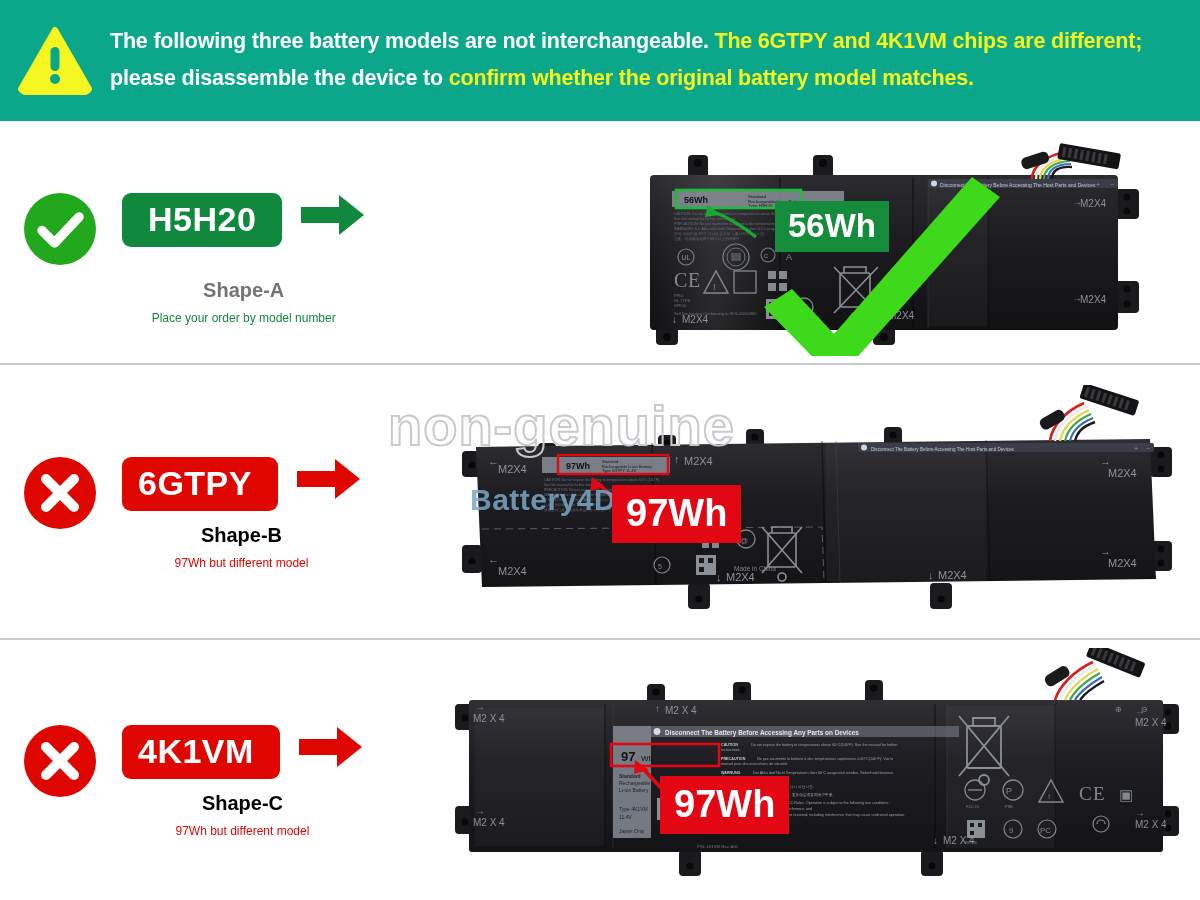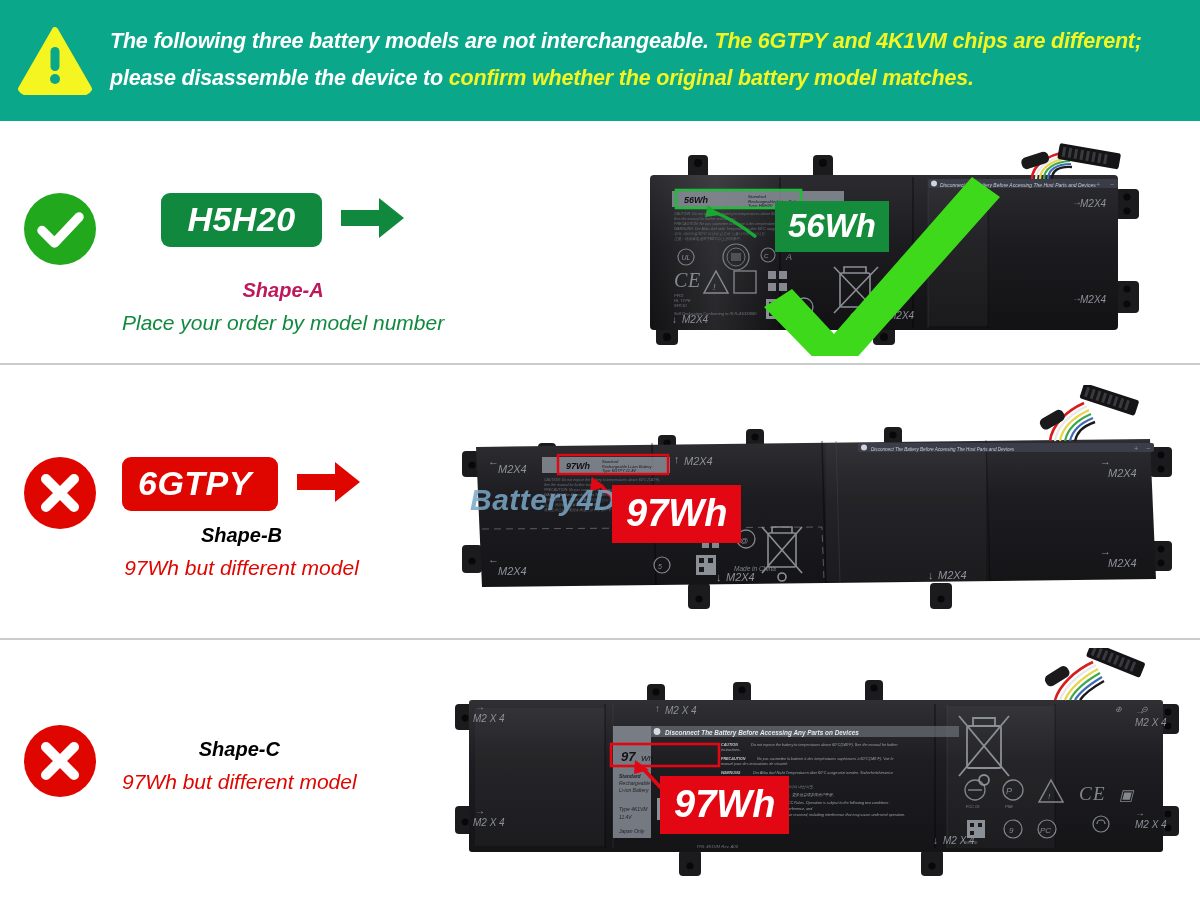--- a/index.html
+++ b/index.html
@@ -3,21 +3,21 @@
 <meta charset="utf-8">
 <style>
   html,body{margin:0;padding:0;}
   body{
     width:1200px;height:900px;
     background:#ffffff;
     font-family:"Liberation Sans","DejaVu Sans",sans-serif;
     overflow:hidden;
     position:relative;
   }
-  .page{position:relative;width:956px;height:900px;box-sizing:border-box;font-style:italic;}
+  .page{position:relative;width:956px;height:900px;box-sizing:border-box;}
 
   
   .banner{
     position:absolute;left:0;top:0;width:1200px;height:121px;
     background:#0aa78b;
     display:flex;align-items:center;
     box-sizing:border-box;
   }
   .warn-wrap{
     width:110px;min-width:110px;height:121px;
@@ -44,45 +44,45 @@
     position:absolute;left:0;width:1200px;height:2px;background:#c9ccce;
   }
   .div1{top:363px;}
   .div2{top:638px;}
 
   
   .leftblock{position:absolute;display:flex;align-items:flex-start;}
   .status-icon{width:72px;height:72px;min-width:72px;position:relative;}
 
   .badge-col{margin-left:26px;display:flex;flex-direction:column;align-items:center;}
-  .badge-row{display:flex;align-items:center;}
+  .badge-row{display:flex;}
   .badge{
     border-radius:9px;
     padding:9px 26px 11px 26px;
     color:#ffffff;
     font-size:34px;
     font-weight:bold;
     letter-spacing:0.5px;
     line-height:1;
     white-space:nowrap;
   }
   .badge-ok{background:#10893e;}
   .badge-no{background:#e00600;padding-left:16px;}
   .arrow{margin-left:19px;display:block;}
 
   .shape-label{
     margin-top:13px;
     font-size:20px;
     font-weight:bold;
   }
-  .shape-ok{color:#be185d;margin-top:32px;}
+  .shape-ok{color:#737373;margin-top:32px;}
   .shape-no{color:#000000;}
   .sub-note{
     margin-top:9px;
-    font-size:21px;
+    font-size:12px;
   }
   .note-ok{color:#10893e;}
   .note-no{color:#e00600;}
 
   
   .batt-wrap{position:absolute;}
   .batt{position:relative;width:100%;height:100%;}
   .batt svg{display:block;width:100%;height:100%;}
 
   
@@ -472,37 +472,46 @@
             </g>
             <rect x="648" y="36" width="26" height="12" rx="5" fill="#1a1a1c" transform="rotate(-30 648 36)"></rect>
           </g>
 
           <g>
             <path d="M248 150 C238 134 226 114 208 98" stroke="#e30613" stroke-width="3.4" fill="none"></path>
             <path d="M202 92 L215 102 L200 106 Z" fill="#e30613"></path>
           </g>
         </svg>
 
+        <div class="watermark wm-nongenuine" style="left:-2px;top:8px;">non-genuine</div>
         <div class="watermark wm-site" style="left:80px;top:98px;">Battery4Dell.com</div>
 
         <div class="wh-callout wh-red" style="left:222px;top:100px;font-size:38px;padding:9px 14px 11px 14px;">97Wh</div>
       </div>
     </div>
   </div>
 
   <div class="row row3">
 
     <div class="leftblock" style="left:24px;top:85px;">
       <div class="status-icon">
         <svg width="72" height="72" viewBox="0 0 72 72" aria-hidden="true">
           <circle cx="36" cy="36" r="36" fill="#e00600"></circle>
           <path d="M22 22 L50 50 M50 22 L22 50" stroke="#ffffff" stroke-width="10" stroke-linecap="round"></path>
         </svg>
       </div>
       <div class="badge-col">
+        <div class="badge-row">
+          <div class="badge badge-no">4K1VM</div>
+          <span class="arrow">
+            <svg width="64" height="44" viewBox="0 0 64 44" aria-hidden="true">
+              <path d="M0 14 H38 V2 L63 22 L38 42 V30 H0 Z" fill="#e00600"></path>
+            </svg>
+          </span>
+        </div>
         <div class="shape-label shape-no">Shape-C</div>
         <div class="sub-note note-no">97Wh but different model</div>
       </div>
     </div>
 
     <div class="batt-wrap" style="left:435px;top:8px;width:760px;height:248px;">
       <div class="batt">
         <svg viewBox="0 0 760 248" preserveAspectRatio="none" aria-hidden="true">
           <defs>
             <linearGradient id="bodyg3" x1="0" y1="0" x2="0" y2="1">

